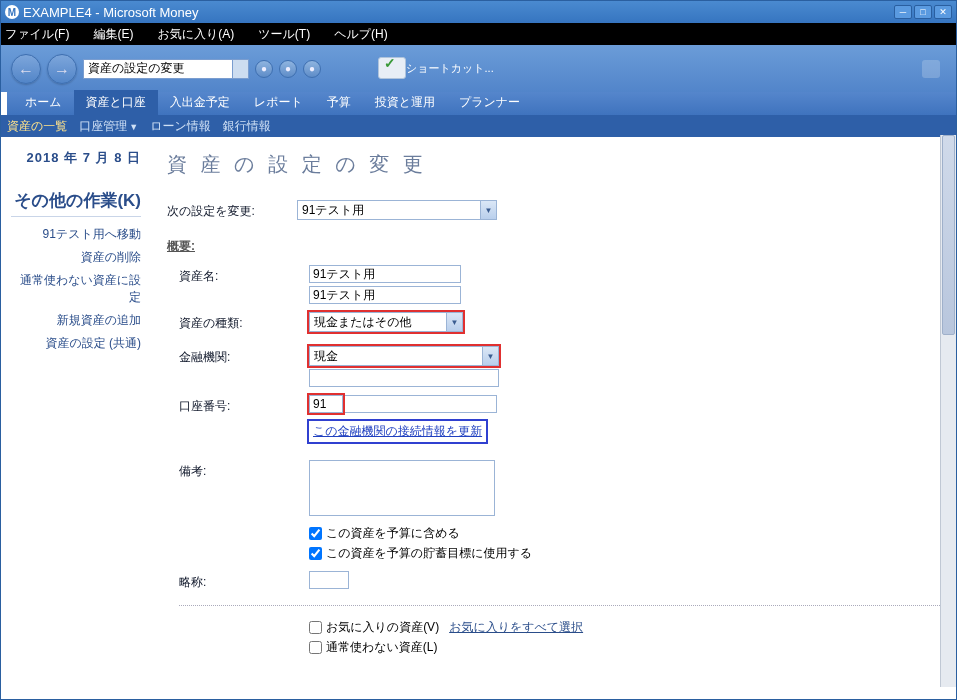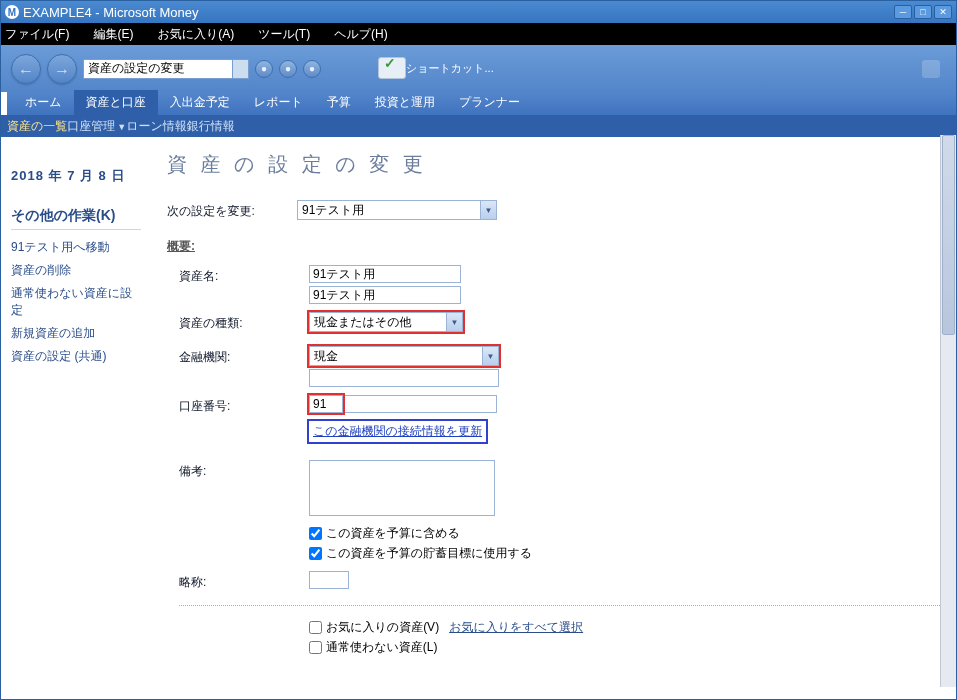--- a/index.html
+++ b/index.html
@@ -26,30 +26,30 @@
 .shortcut-pic { width: 28px; height: 22px; background: #e8eef6; border: 1px solid #b0c4dc; border-radius: 3px; position: relative; margin-bottom: 2px; }
 .shortcut-pic::before { content: "✓"; position: absolute; top: -3px; left: 5px; color: #3a9a3a; font-size: 14px; font-weight: bold; }
 .toolbar-right { flex: 1; display: flex; justify-content: flex-end; }
 .tb-icon { width: 18px; height: 18px; background: rgba(255,255,255,0.2); border-radius: 3px; margin-right: 6px; }
 
 
 .ptabs { height: 23px; background: linear-gradient(#5586cc, #3f73be); display: flex; align-items: flex-end; padding: 0 6px; color: #fff; font-size: 12px; margin-left: 6px; }
 .ptab { padding: 4px 12px; cursor: pointer; }
 .ptab.active { background: #2e5fa8; }
 
-.stabs { height: 22px; background: #2e5fa8; display: flex; align-items: center; padding: 0 6px; color: #cfe0f5; font-size: 12px; }
+.stabs { height: 22px; background: #2e5fa8; display: flex; align-items: center; padding: 0 6px; gap: 12px; color: #cfe0f5; font-size: 12px; }
 .stab { cursor: pointer; }
 .stab.active { color: #ffe28a; }
 .stab .arrow { font-size: 9px; margin-left: 2px; }
 
 
 .content { display: flex; height: calc(700px - 22px - 22px - 47px - 23px - 22px); }
-.sidebar { width: 150px; padding: 30px 10px; border-right: 0; }
+.sidebar { width: 150px; padding: 12px 10px; border-right: 0; text-align: right; }
 .sidebar-date { color: #2a4d8a; font-weight: bold; font-size: 13px; margin-bottom: 22px; letter-spacing: 1px; }
-.sidebar-hdr { color: #2a4d8a; font-weight: bold; font-size: 14px; border-bottom: 1px solid #c9d5e8; padding-bottom: 4px; margin-bottom: 6px; }
+.sidebar-hdr { color: #2a4d8a; font-weight: bold; font-size: 17px; border-bottom: 1px solid #c9d5e8; padding-bottom: 4px; margin-bottom: 6px; }
 .sb-link { color: #2a4d8a; font-size: 12px; padding: 3px 0; cursor: pointer; }
 
 .main { flex: 1; padding: 14px 16px 14px 16px; overflow-y: auto; position: relative; }
 .page-title { color: #6b7d9c; font-size: 20px; letter-spacing: 4px; margin-bottom: 22px; font-weight: normal; }
 .form-row { display: flex; margin-bottom: 6px; align-items: flex-start; }
 .form-lbl { width: 130px; color: #0f172a; font-size: 12px; padding-top: 3px; }
 .hdr-label { color: #555; font-weight: bold; text-decoration: underline; font-size: 12px; margin: 18px 0 10px; }
 .field-col { display: flex; flex-direction: column; gap: 3px; }
 
 select.ctl, input.ctl, textarea.ctl { border: 1px solid #9bb4d6; font-family: inherit; font-size: 12px; padding: 1px 3px; background: #fff; }

